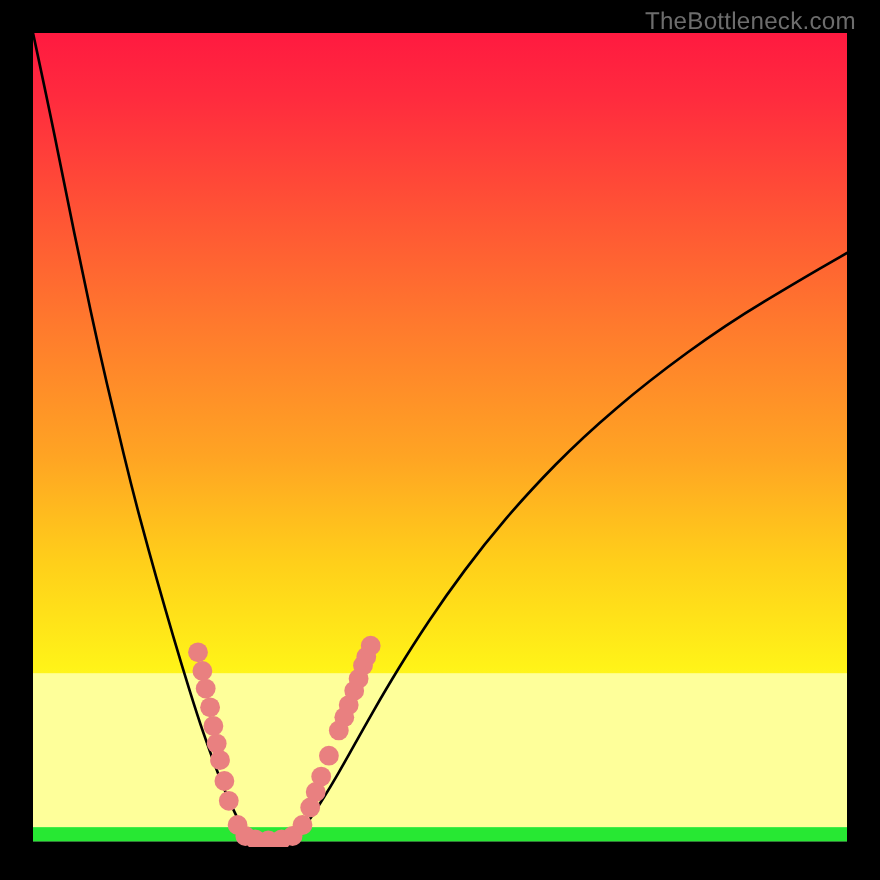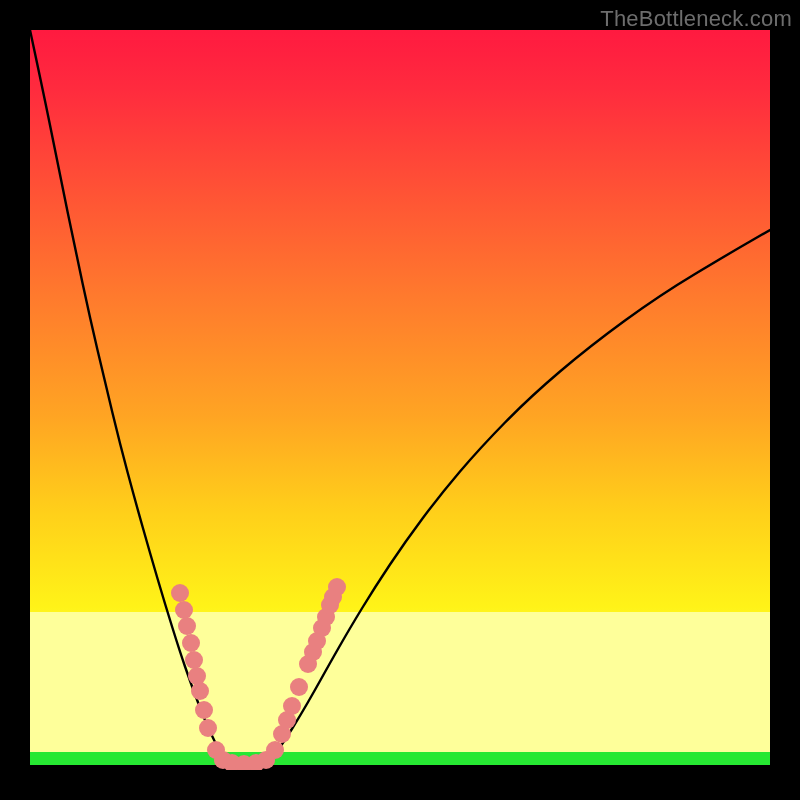--- a/index.html
+++ b/index.html
@@ -38,21 +38,21 @@
         #ffa423 52%,
         #ffcf1a 65%,
         #fff318 78%,
         #f7ff4e 86%,
         #d9ff88 93%,
         #9cffae 100%);
   }
   .watermark {
     position: absolute;
     top: 6px;
-    right: 8px;
+    right: 22px;
     color: #6d6d6d;
     font-size: 22px;
     font-weight: 500;
     letter-spacing: 0.2px;
   }
   svg.curves {
     position: absolute;
     top: 0;
     left: 0;
   }

